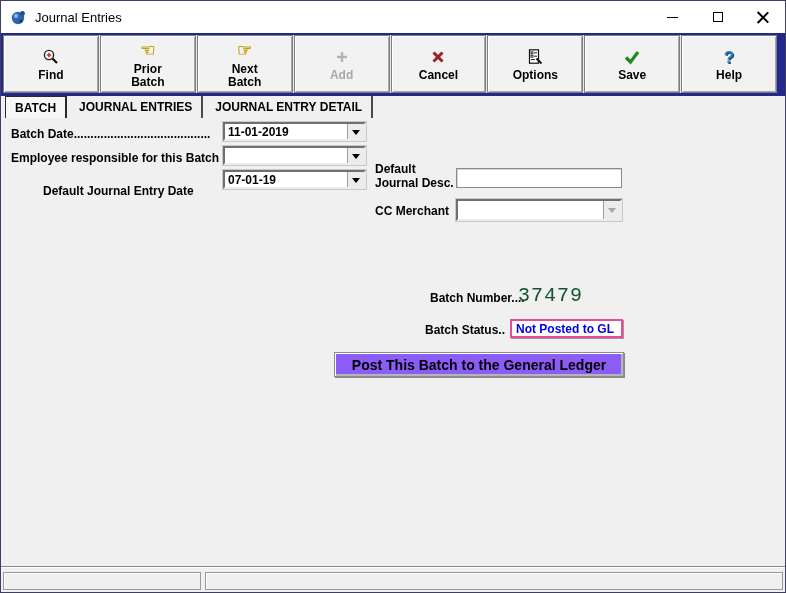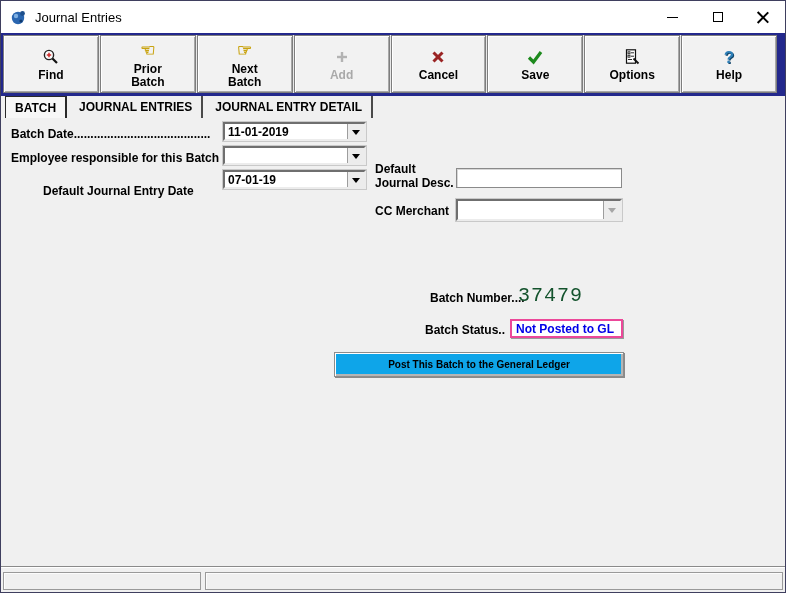--- a/index.html
+++ b/index.html
@@ -45,23 +45,23 @@
   .combo .val { flex:1; font-weight:bold; font-size:12px; padding:0 3px; display:flex; align-items:center; overflow:hidden; }
   .combo .dbtn { width:17px; background:#ececec; border-left:1px solid #9d9d9d; display:flex; align-items:center; justify-content:center; }
   .combo .dbtn .tri { width:0; height:0; border:4px solid transparent; border-top:5px solid #000; margin-top:5px; }
   .combo.disabled .dbtn .tri { border-top-color:#a6a6a6; }
 
   .tinput { position:absolute; background:#ffffff; border:1px solid #8a8a8a; box-shadow: inset 1px 1px 0 #d7d7d7; }
 
   .batch-number-val { position:absolute; font-size:20px; letter-spacing:1px; color:#14532d;font-family:Liberation Mono, monospace; }
   .status-box { position:absolute; background:#ffffff; border:2px solid #ec4899; box-shadow:1px 1px 0 #9a9a9a; color:#0000e8; font-weight:bold; font-size:12px; display:flex; align-items:center; padding:0 4px; white-space:nowrap; }
 
-  .post-btn { position:absolute; background:#0ea5e9; border:1px solid #8c8c8c;
+  .post-btn { position:absolute; background:#8b5cf6; border:1px solid #8c8c8c;
               box-shadow: inset 1px 1px 0 #ffffff, inset -2px -2px 0 #b5b5b5, 1px 1px 0 #8a8a8a;
-              font-weight:bold; font-size:10px; color:#000; display:flex; align-items:center; justify-content:center; cursor:default; }
+              font-weight:bold; font-size:14px; color:#000; display:flex; align-items:center; justify-content:center; cursor:default; }
 
   
   .statusbar { position:absolute; left:0; right:0; bottom:0; height:26px; background:#f0f0f0; border-top:1px solid #8a8a8a; box-shadow: inset 0 1px 0 #ffffff; }
   .sb-panel { position:absolute; top:5px; bottom:2px; background:#f0f0f0; border:1px solid #9a9a9a; box-shadow: inset 1px 1px 0 #fcfcfc; }
 </style>
 </head>
 <body>
 
 <div class="window">
 
@@ -122,41 +122,41 @@
         <span class="ic">
           <svg width="16" height="16" viewBox="0 0 16 16">
             <line x1="3.5" y1="3.5" x2="12.5" y2="12.5" stroke="#9a2424" stroke-width="3"></line>
             <line x1="12.5" y1="3.5" x2="3.5" y2="12.5" stroke="#9a2424" stroke-width="3"></line>
           </svg>
         </span>
         <span>Cancel</span>
       </div>
       <div class="tb-btn">
         <span class="ic">
-          <svg width="18" height="16" viewBox="0 0 18 16">
-            <polyline points="3,8.5 7.5,13 15,3" fill="none" stroke="#1d8a1d" stroke-width="3.2"></polyline>
-          </svg>
-        </span>
-        <span>Save</span>
-      </div>
-      <div class="tb-btn">
-        <span class="ic">
           <svg width="18" height="18" viewBox="0 0 18 18">
             <rect x="3.5" y="1.8" width="9" height="13.4" fill="#fdfdfd" stroke="#111" stroke-width="1.2"></rect>
             <rect x="5" y="3.8" width="2" height="2" fill="none" stroke="#111" stroke-width="0.8"></rect>
             <line x1="8" y1="4.8" x2="11" y2="4.8" stroke="#111" stroke-width="0.9"></line>
             <rect x="5" y="7.2" width="2" height="2" fill="none" stroke="#111" stroke-width="0.8"></rect>
             <line x1="8" y1="8.2" x2="11" y2="8.2" stroke="#111" stroke-width="0.9"></line>
             <line x1="5" y1="11.5" x2="9" y2="11.5" stroke="#111" stroke-width="0.9"></line>
             <line x1="10.5" y1="10.5" x2="15.5" y2="15.5" stroke="#111" stroke-width="1.8"></line>
           </svg>
         </span>
         <span>Options</span>
       </div>
       <div class="tb-btn">
+        <span class="ic">
+          <svg width="18" height="16" viewBox="0 0 18 16">
+            <polyline points="3,8.5 7.5,13 15,3" fill="none" stroke="#1d8a1d" stroke-width="3.2"></polyline>
+          </svg>
+        </span>
+        <span>Save</span>
+      </div>
+      <div class="tb-btn">
         <span class="ic help-glyph">?</span>
         <span>Help</span>
       </div>
     </div>
   </div>
 
   <div class="tabstrip">
     <div class="tab active">BATCH</div>
     <div class="tab">JOURNAL ENTRIES</div>
     <div class="tab">JOURNAL ENTRY DETAIL</div>

